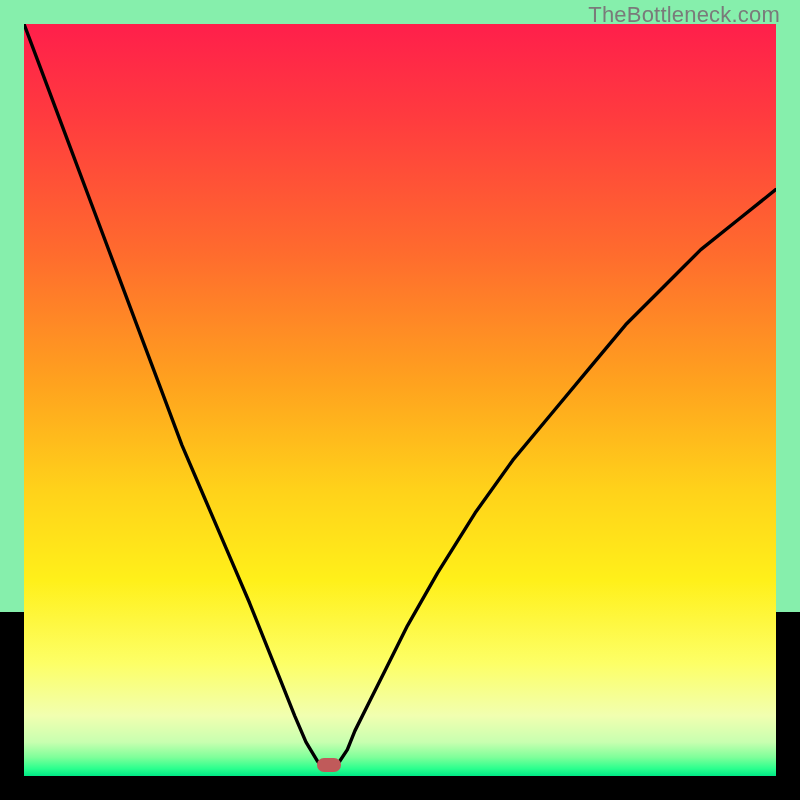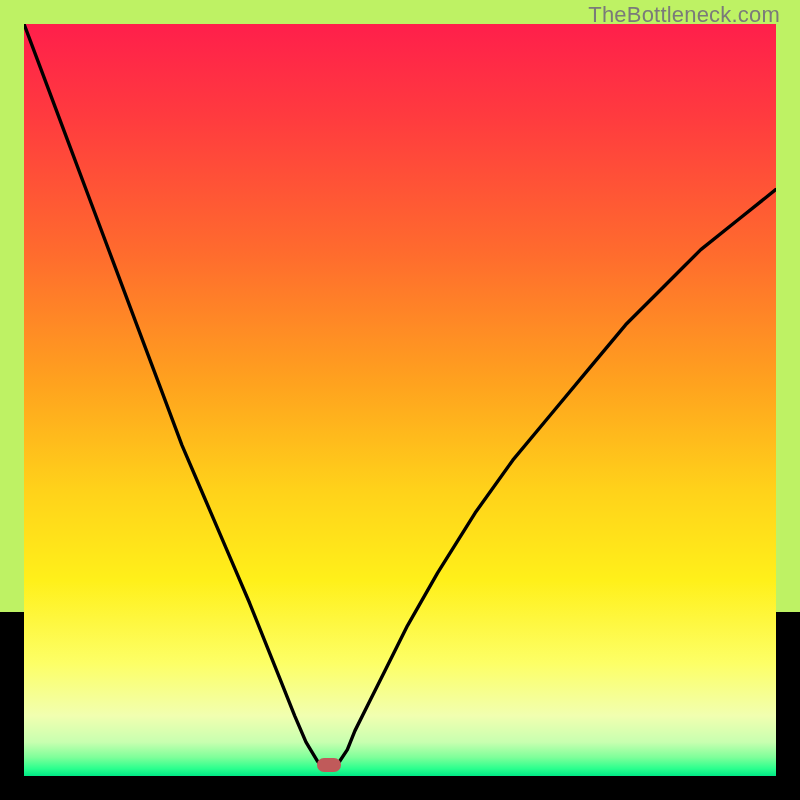--- a/index.html
+++ b/index.html
@@ -10,21 +10,21 @@
     overflow: hidden;
     background: #000;
     font-family: Arial, Helvetica, sans-serif;
   }
   .frame {
     position: absolute;
     top: 0;
     left: 0;
     width: 800px;
     height: 612px;
-    background: #bef264;
+    background: #86efac;
   }
   .plot {
     position: absolute;
     top: 24px;
     left: 24px;
     width: 752px;
     height: 752px;
     overflow: hidden;
   }
   .gradient {

